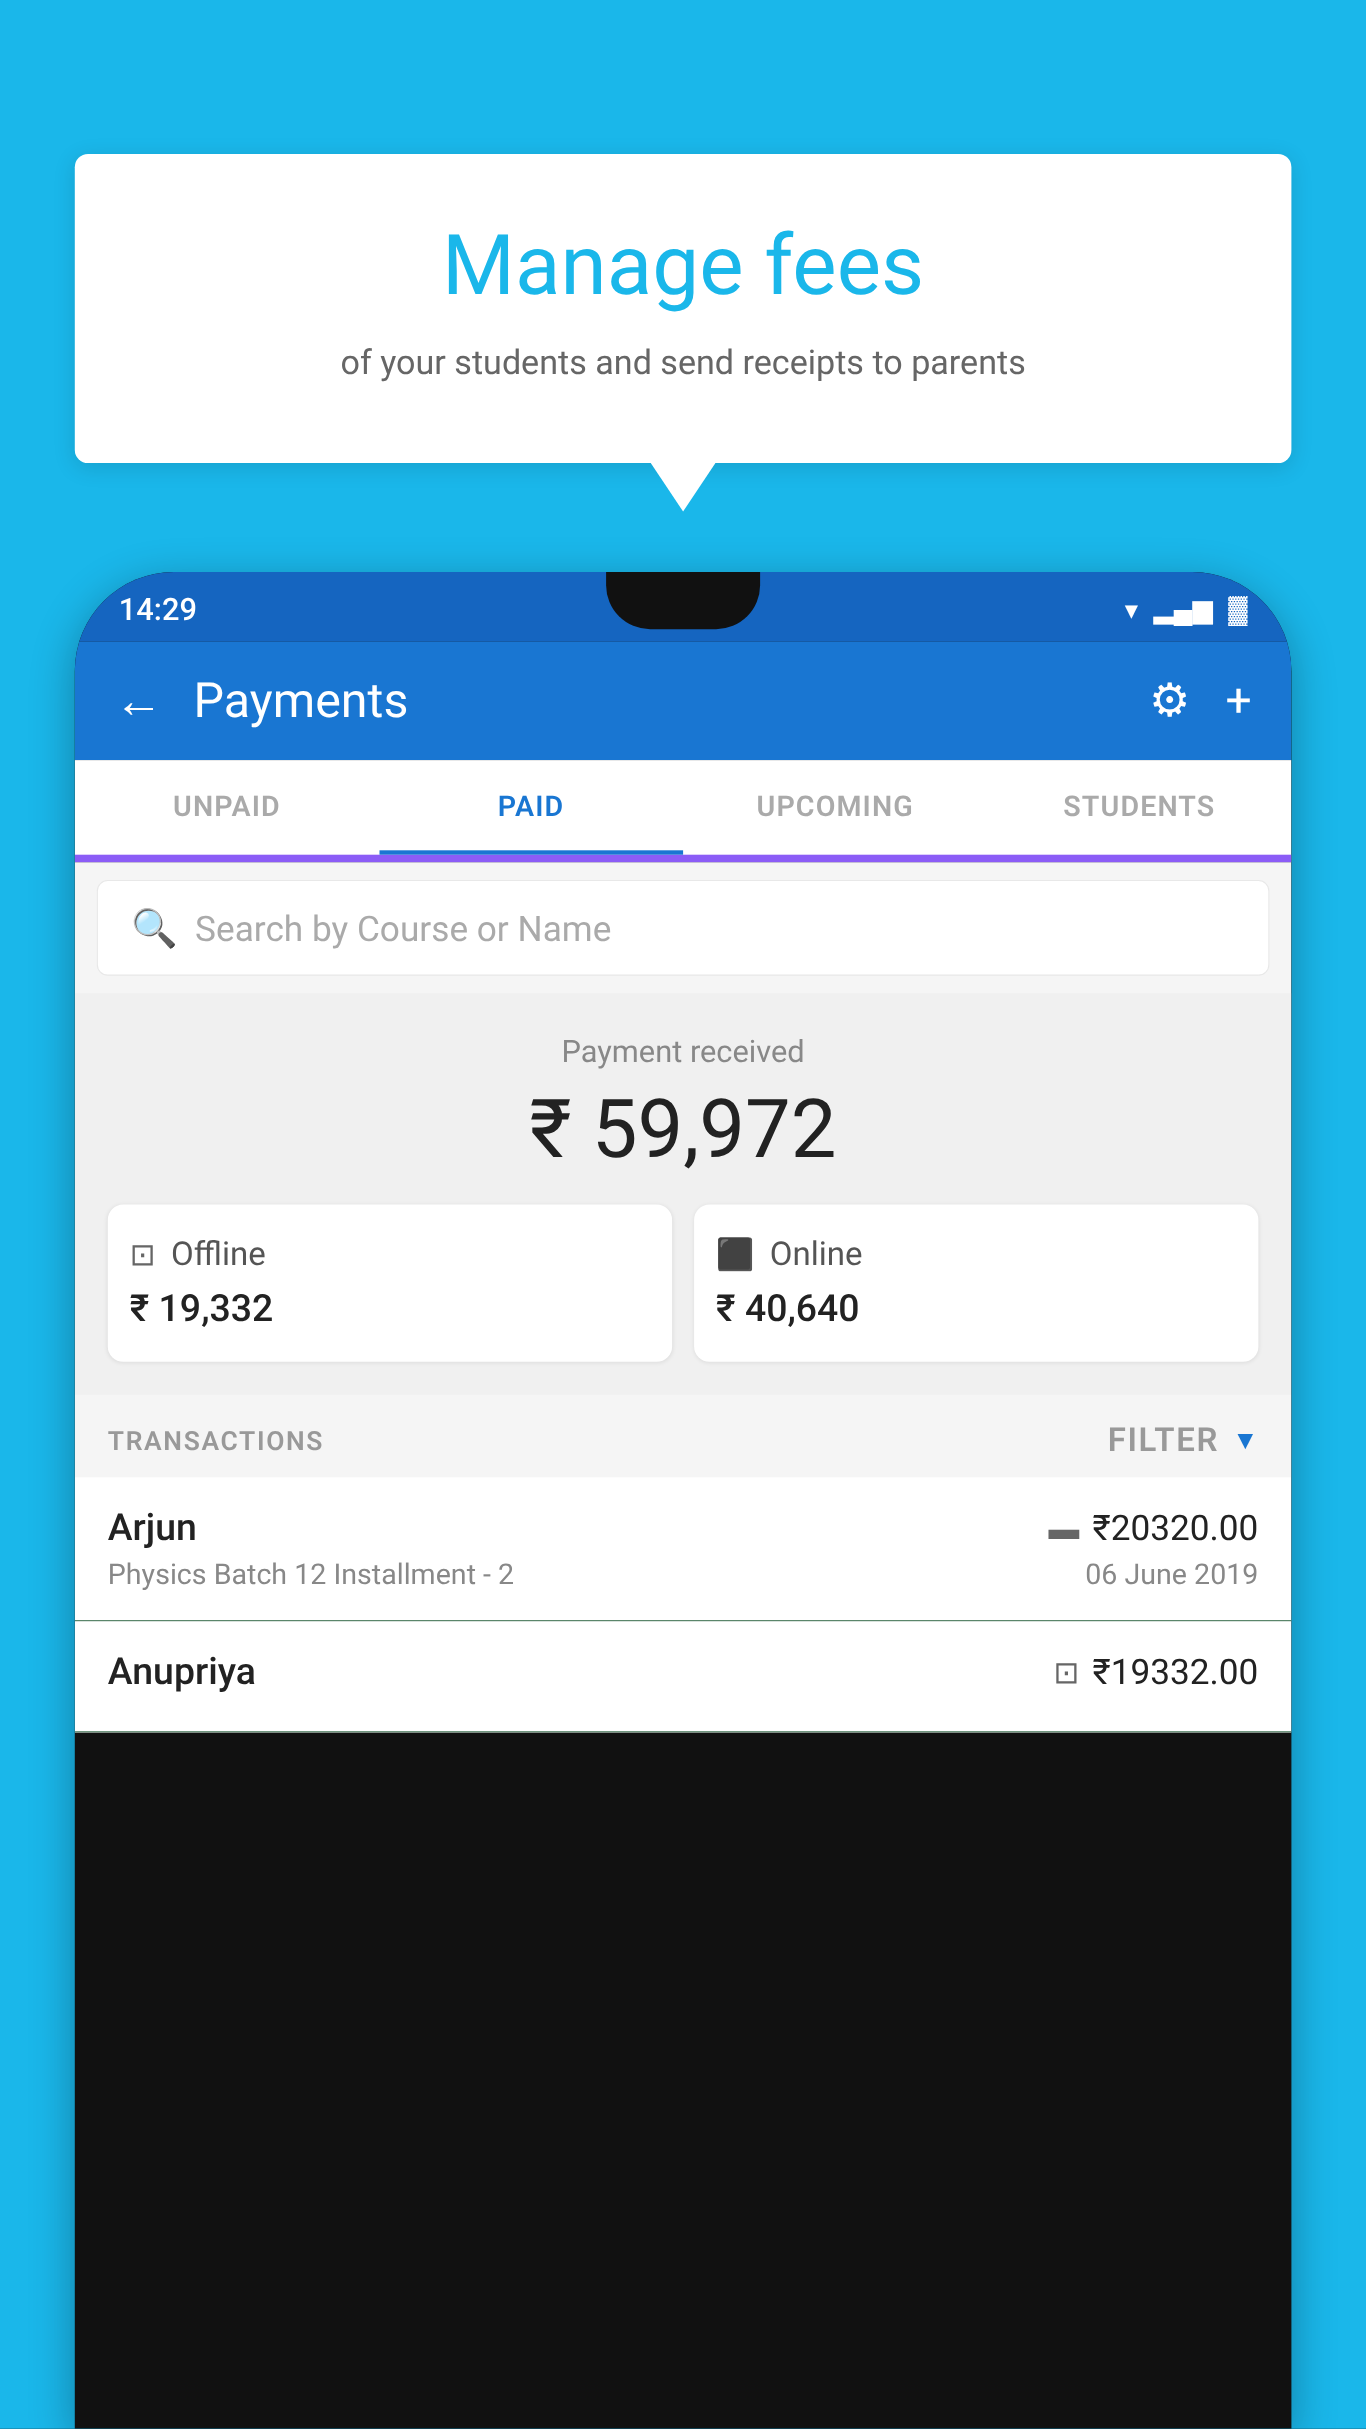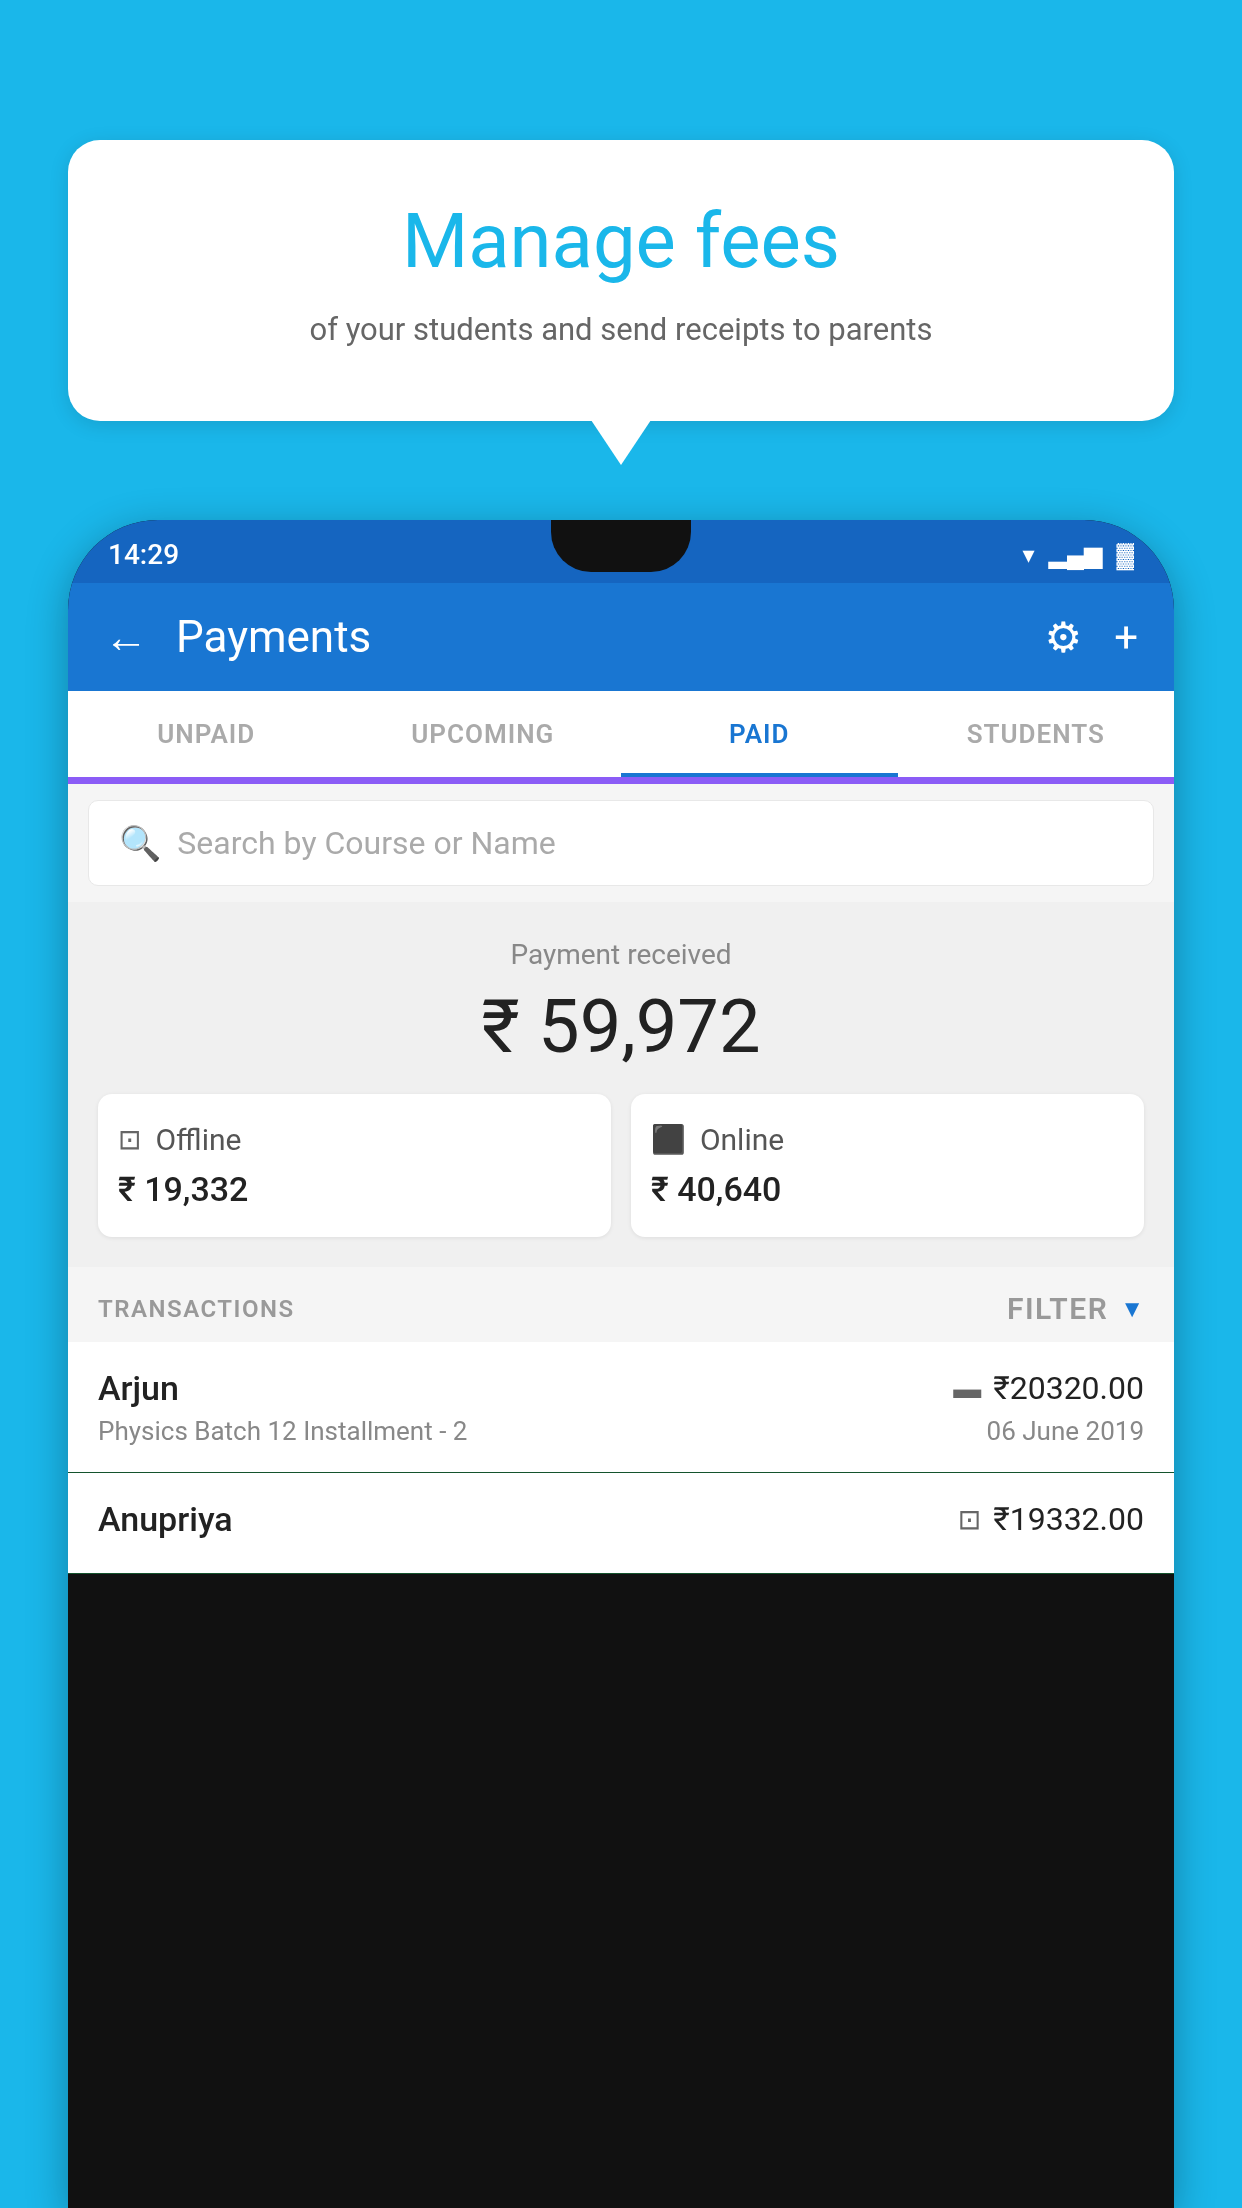--- a/index.html
+++ b/index.html
@@ -13,21 +13,21 @@
       position: relative;
     }
 
     
     .tooltip-card {
       position: absolute;
       top: 140px;
       left: 68px;
       right: 68px;
       background: white;
-      border-radius: 32px;
+      border-radius: 12px;
       padding: 60px 50px 70px 50px;
       text-align: center;
       box-shadow: 0 4px 20px rgba(0,0,0,0.12);
     }
 
     .tooltip-card::after {
       content: '';
       position: absolute;
       bottom: -44px;
       left: 50%;
@@ -377,25 +377,25 @@
     <div class="header-right">
       <span class="header-icon">⚙</span>
       <span class="header-icon">+</span>
     </div>
   </div>
 
   <div class="tabs-bar">
     <div class="tab-item">
       <span>UNPAID</span>
     </div>
+    <div class="tab-item active">
+      <span>PAID</span>
+    </div>
     <div class="tab-item">
       <span>UPCOMING</span>
-    </div>
-    <div class="tab-item active">
-      <span>PAID</span>
     </div>
     <div class="tab-item">
       <span>STUDENTS</span>
     </div>
   </div>
 
   <div class="phone-content">
 
     <div class="search-bar">
       <span class="search-icon-wrap">🔍</span>

